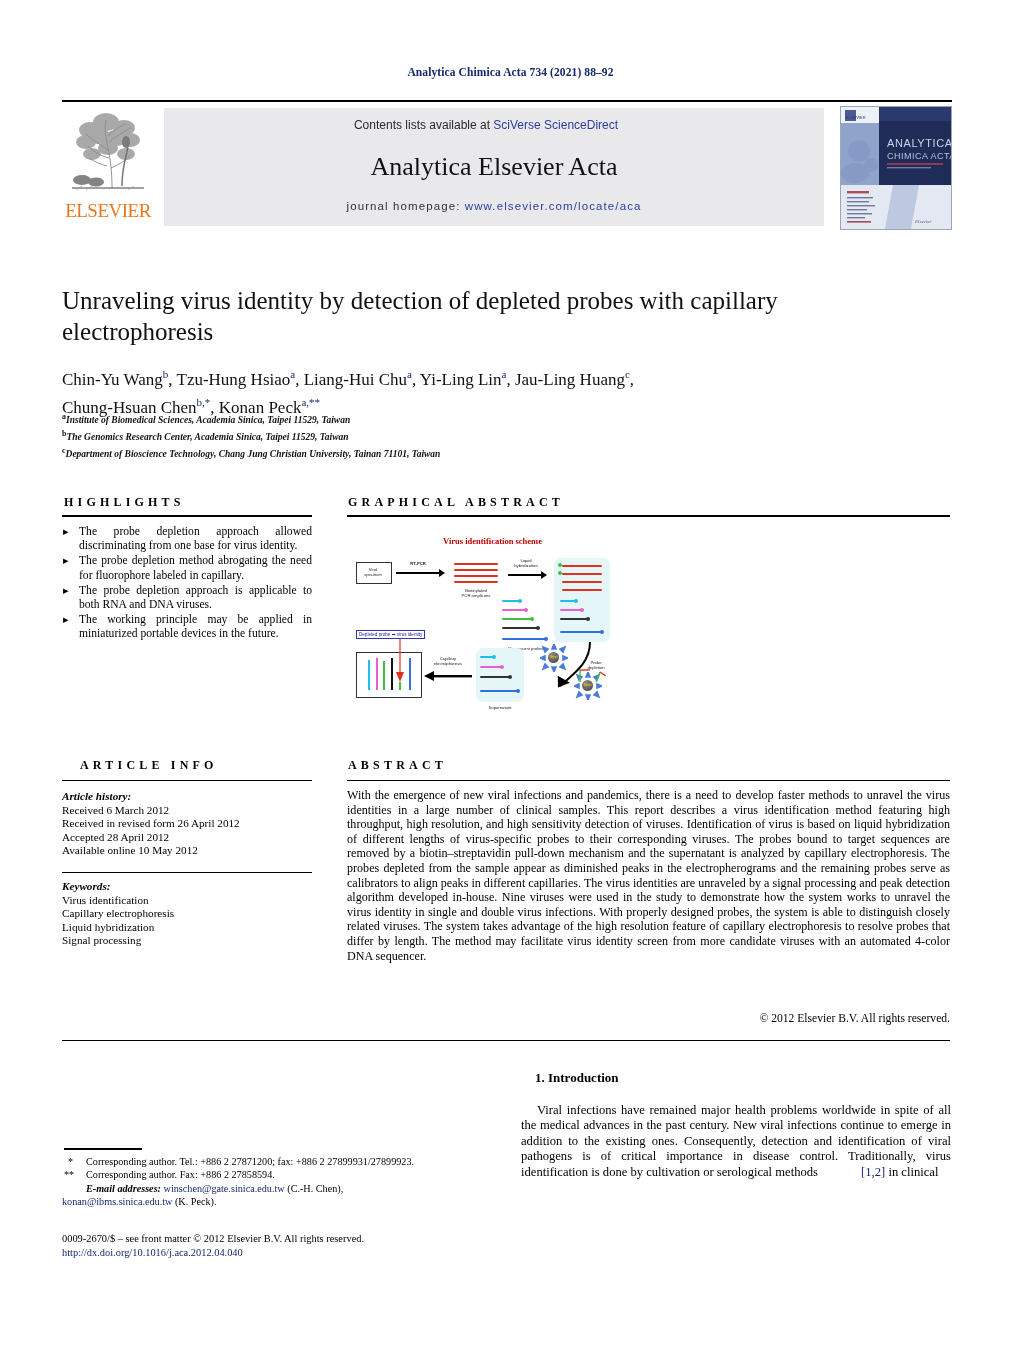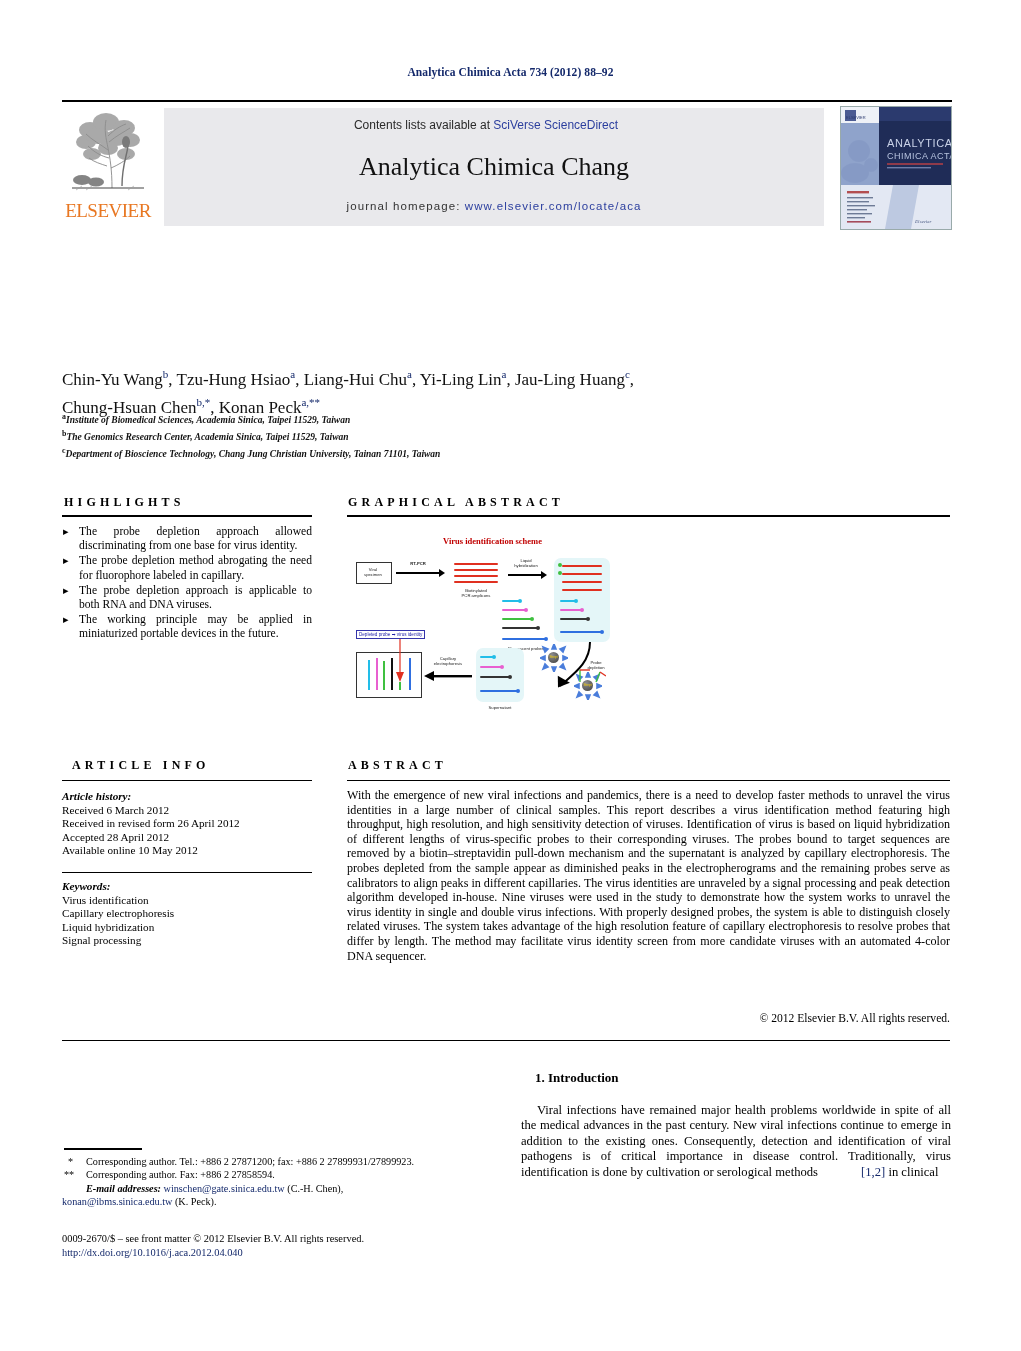--- a/index.html
+++ b/index.html
@@ -322,21 +322,21 @@
     font-size: 3px;
     color: #ffd400;
     left: 0; top: 3px; width: 11px; text-align: center;
   }
 </style>
 </head>
 <body>
 
 <div class="page">
 
-  <div class="runhead">Analytica Chimica Acta 734 (2012) 88–92</div>
+  <div class="runhead">Analytica Chimica Acta 734 (2021) 88–92</div>
 
   <div class="masthead">
     <div class="rule-top"></div>
 
     <div class="elsevier-logo">
       <div class="tree-box">
         <svg width="80" height="88" viewBox="0 0 80 88" xmlns="http://www.w3.org/2000/svg">
           <rect width="80" height="88" fill="#ffffff"></rect>
           <g stroke="#7a7a7a" stroke-width="0.8" fill="none">
             <path d="M44 80 C44 62 42 50 40 40 C38 30 36 22 38 12"></path>
@@ -373,21 +373,21 @@
           </g>
         </svg>
       </div>
       <div class="elsevier-word">ELSEVIER</div>
     </div>
 
     <div class="grey-panel">
       <div class="contents-line">
         <span>Contents lists available at </span><span class="sd-link">SciVerse ScienceDirect</span>
       </div>
-      <div class="journal-title">Analytica Chimica Chang</div>
+      <div class="journal-title">Analytica Elsevier Acta</div>
       <div class="homepage-line">
         <span>journal homepage: </span><span class="hp-url">www.elsevier.com/locate/aca</span>
       </div>
     </div>
 
     <div class="cover-thumb">
       <svg width="110" height="122" viewBox="0 0 110 122" xmlns="http://www.w3.org/2000/svg">
         <rect width="110" height="122" fill="#cdd6e8"></rect>
         <rect x="0" y="0" width="38" height="78" fill="#8fa3cb"></rect>
         <rect x="38" y="0" width="72" height="14" fill="#2b3a6e"></rect>
@@ -422,20 +422,21 @@
           <rect x="6" y="114" width="24" height="1.6"></rect>
         </g>
         <g opacity="0.45" fill="#8fa3cb">
           <path d="M52 78 L78 78 L70 122 L44 122 Z"></path>
         </g>
         <text x="74" y="116" font-family="Liberation Serif, serif" font-size="5" fill="#4a5a84" font-style="italic">Elsevier</text>
       </svg>
     </div>
   </div>
 
+  <div class="paper-title">Unraveling virus identity by detection of depleted probes with capillary electrophoresis</div>
 
   <div class="authors">
     <span>Chin-Yu Wang</span><sup>b</sup>,
     <span>Tzu-Hung Hsiao</span><sup>a</sup>,
     <span>Liang-Hui Chu</span><sup>a</sup>,
     <span>Yi-Ling Lin</span><sup>a</sup>,
     <span>Jau-Ling Huang</span><sup>c</sup>,<br>
     <span>Chung-Hsuan Chen</span><sup>b,*</sup>,
     <span>Konan Peck</span><sup>a,**</sup>
   </div>
@@ -573,21 +574,21 @@
     <div class="peak" style="left:41px; top:128px; height:32px; background:#111111;"></div>
     <div class="peak" style="left:49px; top:152px; height:8px; background:#3fc040;"></div>
     <div class="peak" style="left:59px; top:128px; height:32px; background:#2f6fe0;"></div>
     <svg style="position:absolute; left:45px; top:108px;" width="10" height="44">
       <line x1="5" y1="0" x2="5" y2="36" stroke="#e03020" stroke-width="1.2"></line>
       <polygon points="5,44 1,34 9,34" fill="#e03020"></polygon>
     </svg>
     <div class="depleted-badge" style="left:6px; top:100px;">Depleted probe ➡ virus identity</div>
   </div>
 
-  <div class="sec-head" style="left:72px; top:758px;text-align:center;">ARTICLE INFO</div>
+  <div class="sec-head" style="left:80px; top:758px;text-align:center;">ARTICLE INFO</div>
   <div class="hrule" style="left:62px; top:780px; width:250px; height:1.4px;"></div>
 
   <div class="artinfo">
     <div class="lbl">Article history:</div>
     <div>Received 6 March 2012</div>
     <div>Received in revised form 26 April 2012</div>
     <div>Accepted 28 April 2012</div>
     <div>Available online 10 May 2012</div>
   </div>
 

